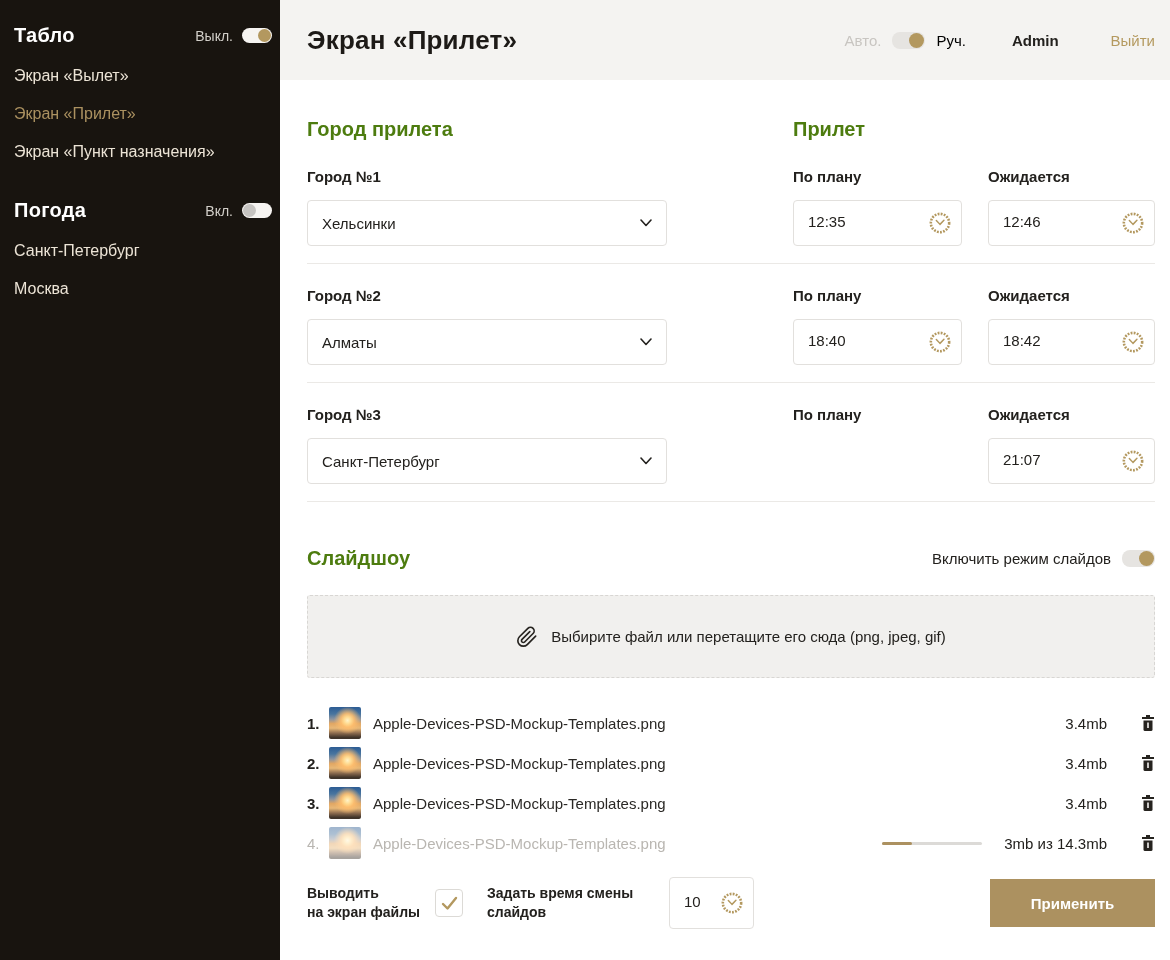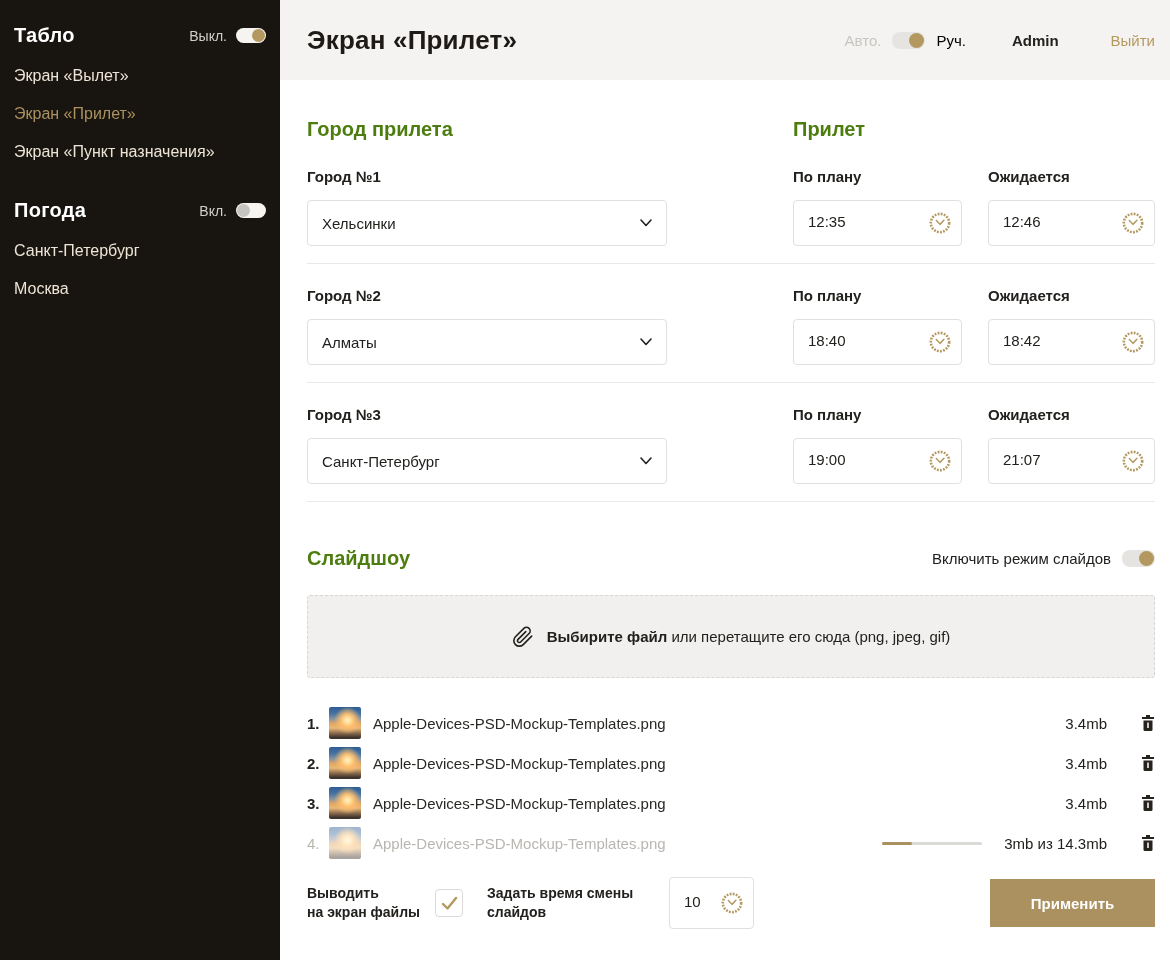--- a/index.html
+++ b/index.html
@@ -6,21 +6,21 @@
   html,body { margin:0; padding:0; }
   body {
     width:1170px; height:960px; position:relative; overflow:hidden;
     background:#fff; color:#23211e;
     font-family:"Liberation Sans","DejaVu Sans",sans-serif;
   }
 
   
   .sidebar {
     position:absolute; left:0; top:0; width:280px; height:960px;
-    background:#18140f; padding:24px 14px 0 14px;
+    background:#18140f; padding:24px 8px 0 14px;
   }
   .side-section-head { display:flex; align-items:center; justify-content:space-between; }
   .side-title { color:#ffffff; font-size:20px; font-weight:bold; letter-spacing:.3px; }
   .side-toggle-wrap { display:flex; align-items:center; gap:9px; }
   .side-toggle-label { color:#d2cfc9; font-size:14px; }
   .toggle { width:30px; height:15px; border-radius:8px; background:#f6f4f1; position:relative; flex:0 0 auto; }
   .toggle .knob { position:absolute; top:1px; width:13px; height:13px; border-radius:50%; }
   .toggle.on  .knob { right:1px; background:#b3985f; }
   .toggle.off .knob { left:1px;  background:#c6c4c1; }
   .side-items { margin-top:20px; }
@@ -67,21 +67,21 @@
   .time-input .clock { position:absolute; right:10px; top:50%; margin-top:-11px; cursor:pointer; }
 
   
   .slide-head { display:flex; align-items:center; justify-content:space-between; margin-top:45px; }
   .slide-toggle { display:flex; align-items:center; gap:11px; font-size:15px; color:#23211e; }
 
   .upload {
     margin-top:26px; height:83px; background:#f1f0ee; border:1px dashed #d8d6d3; border-radius:3px;
     display:flex; align-items:center; justify-content:center; gap:13px; font-size:15px; cursor:pointer;
   }
-  .upload-text b { font-weight:bold; }
+  .upload-text b { font-weight:normal; }
 
   .files { margin-top:29px; }
   .file-row { display:flex; align-items:center; height:32px; margin-bottom:8px; font-size:15px; }
   .file-num { width:22px; font-weight:bold; color:#23211e; }
   .thumb {
     width:32px; height:32px; border-radius:2px; margin-right:12px; flex:0 0 auto;
     background:
       radial-gradient(circle at 58% 42%, #fff3c8 0%, #ffd98e 14%, rgba(255,190,110,.9) 26%, rgba(255,170,90,0) 52%),
       linear-gradient(180deg,#2c5c94 0%,#49759f 22%,#8d94a0 38%,#e2a763 52%,#e8b877 66%,#8a6a4e 82%,#40342a 95%);
   }
@@ -235,27 +235,20 @@
         <div class="field-label">Город №3</div>
         <div class="select city-select">
           <span>Санкт-Петербург</span>
           <svg class="chev" width="12" height="8" viewBox="0 0 12 8">
               <polyline points="1,1 6,6.5 11,1" fill="none" stroke="#23211e" stroke-width="1.6" stroke-linecap="round" stroke-linejoin="round"></polyline>
             </svg>
         </div>
       </div>
       <div>
         <div class="field-label">По плану</div>
-        <div class="time-input">
-          <span>19:00</span>
-          <svg class="clock" width="22" height="22" viewBox="0 0 24 24">
-              <circle cx="12" cy="12" r="10" fill="none" stroke="#b3985f" stroke-width="2.8" stroke-dasharray="2 1.4"></circle>
-              <path d="M12 13.5 L8 9.2 M12 13.5 L16.3 9" fill="none" stroke="#b3985f" stroke-width="1.6" stroke-linecap="round"></path>
-            </svg>
-        </div>
       </div>
       <div>
         <div class="field-label">Ожидается</div>
         <div class="time-input">
           <span>21:07</span>
           <svg class="clock" width="22" height="22" viewBox="0 0 24 24">
               <circle cx="12" cy="12" r="10" fill="none" stroke="#b3985f" stroke-width="2.8" stroke-dasharray="2 1.4"></circle>
               <path d="M12 13.5 L8 9.2 M12 13.5 L16.3 9" fill="none" stroke="#b3985f" stroke-width="1.6" stroke-linecap="round"></path>
             </svg>
         </div>

